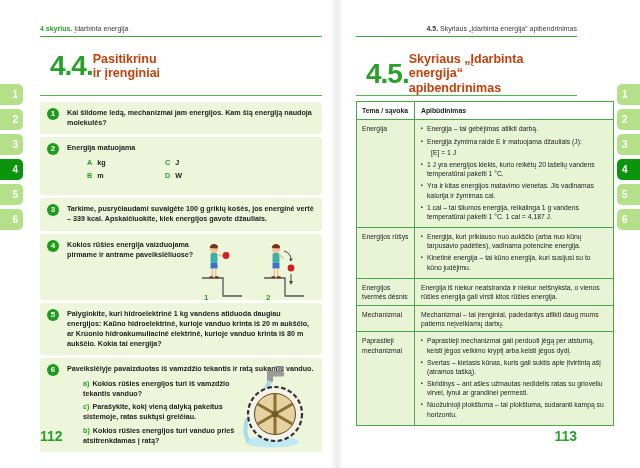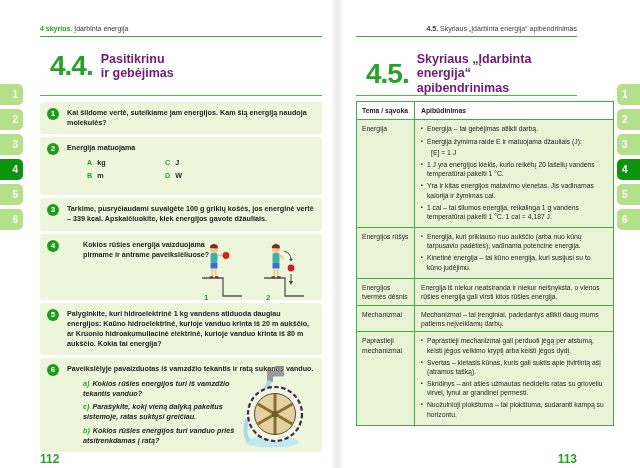--- a/index.html
+++ b/index.html
@@ -24,44 +24,44 @@
   .page { position:absolute; top:0; height:468px; }
   .page-left  { left:40px;  width:282px; }
   .page-right { left:356px; width:221px; }
 
   .runhead { position:absolute; top:25px; left:0; right:0; font-size:7px; color:#3a3a3a;
     border-bottom:1.5px solid #3fae3f; padding-bottom:4px; }
   .runhead .rh-green { color:#2aa02b; font-weight:bold; }
   .runhead .rh-bold  { font-weight:bold; }
   .page-right .runhead { text-align:right; }
 
-  .titleblock { position:absolute; top:52px; left:10px; display:flex; align-items:center; gap:8px; }
+  .titleblock { position:absolute; top:52px; left:10px; display:flex; align-items:center; gap:0; }
   .secnum  { font-size:28px; font-weight:bold; color:#2aa02b; letter-spacing:-1px; line-height:1; }
-  .sectitle { font-size:12.5px; font-weight:bold; color:#701a75; line-height:1.15; }
+  .sectitle { font-size:12.5px; font-weight:bold; color:#c2410c; line-height:1.15; }
   .titlerule { position:absolute; top:95px; left:0; right:0; border-top:1.5px solid #55b555; }
 
   
   .qlist { position:absolute; top:102px; left:0; width:282px; display:flex; flex-direction:column; gap:3px; }
   .qbox { position:relative; background:#edf6db; border-radius:3px; padding:6px 8px 6px 27px;
     font-size:7.2px; font-weight:600; color:#222; line-height:1.42; }
   .qnum { position:absolute; left:7px; top:6px; width:12px; height:12px; border-radius:50%;
     background:#1d9b1d; color:#fff; font-size:8px; font-weight:bold; text-align:center; line-height:12px; }
   .opts { display:grid; grid-template-columns:78px 78px; margin:4px 0 8px 20px; row-gap:3px; }
   .opt b { color:#2aa02b; margin-right:5px; }
-  .subs { margin:4px 0 0 16px; display:flex; flex-direction:column; gap:3px;font-style:italic; }
+  .subs { margin:4px 0 0 16px; display:flex; flex-direction:column; gap:3px; }
   .sub b { color:#2aa02b; margin-right:3px; }
   .qbox.fig-ball { min-height:66px; }
-  .qbox.fig-ball .qtext { width:148px;margin-left:16px; }
+  .qbox.fig-ball .qtext { width:148px; }
   .qbox.fig-wheel { min-height:93px; }
   .qbox.fig-wheel .subs { width:166px; }
   .qfig { position:absolute; }
   #fig-ball  { right:4px; top:4px; display:none; }
   #fig-wheel { right:6px; top:6px; display:none; }
 
-  .pagenum { position:absolute; top:452px; font-size:12px; font-weight:bold; color:#2aa02b; }
+  .pagenum { position:absolute; top:428px; font-size:14px; font-weight:bold; color:#2aa02b; }
   .page-left  .pagenum { left:0; }
   .page-right .pagenum { right:0; }
 
   
   .tbl { position:absolute; top:101px; left:0; width:258px; border:1px solid #4aa84a; font-size:6.8px; color:#222; }
   .trow { display:flex; border-top:1px solid #4aa84a; background:#e9f4d6; }
   .trow.head { background:#fff; border-top:none; }
   .tc1 { width:58px; padding:4px 3px 4px 5px; border-right:1px solid #4aa84a; line-height:1.35; }
   .trow.head .tc1, .trow.head .tc2 { font-weight:bold; }
   .tc2 { flex:1; padding:4px 6px 3px 6px; line-height:1.35; }
@@ -95,30 +95,30 @@
     </div>
 
   <div class="page page-left">
     <div class="runhead">
       <span class="rh-green">4 skyrius.</span><span> Įdarbinta energija</span>
     </div>
     <div class="titleblock">
       <div class="secnum">4.4.</div>
       <div class="sectitle">
         <div>Pasitikrinu</div>
-        <div>ir gebėjimas</div>
+        <div>ir įrenginiai</div>
       </div>
     </div>
     <div class="titlerule"></div>
 
     <div class="qlist" id="question-list">
         <div class="qbox">
           <span class="qnum">1</span>
           <div class="qbody">
-            <div class="qtext">Kai šildome vertė, suteikiame jam energijos. Kam šią energiją naudoja molekulės?</div>
+            <div class="qtext">Kai šildome ledą, mechanizmai jam energijos. Kam šią energiją naudoja molekulės?</div>
           </div>
         </div>
         <div class="qbox">
           <span class="qnum">2</span>
           <div class="qbody">
             <div class="qtext">Energija matuojama</div>
             <div class="opts">
               <div class="opt"><b>A</b><span>kg</span></div>
               <div class="opt"><b>C</b><span>J</span></div>
               <div class="opt"><b>B</b><span>m</span></div>

